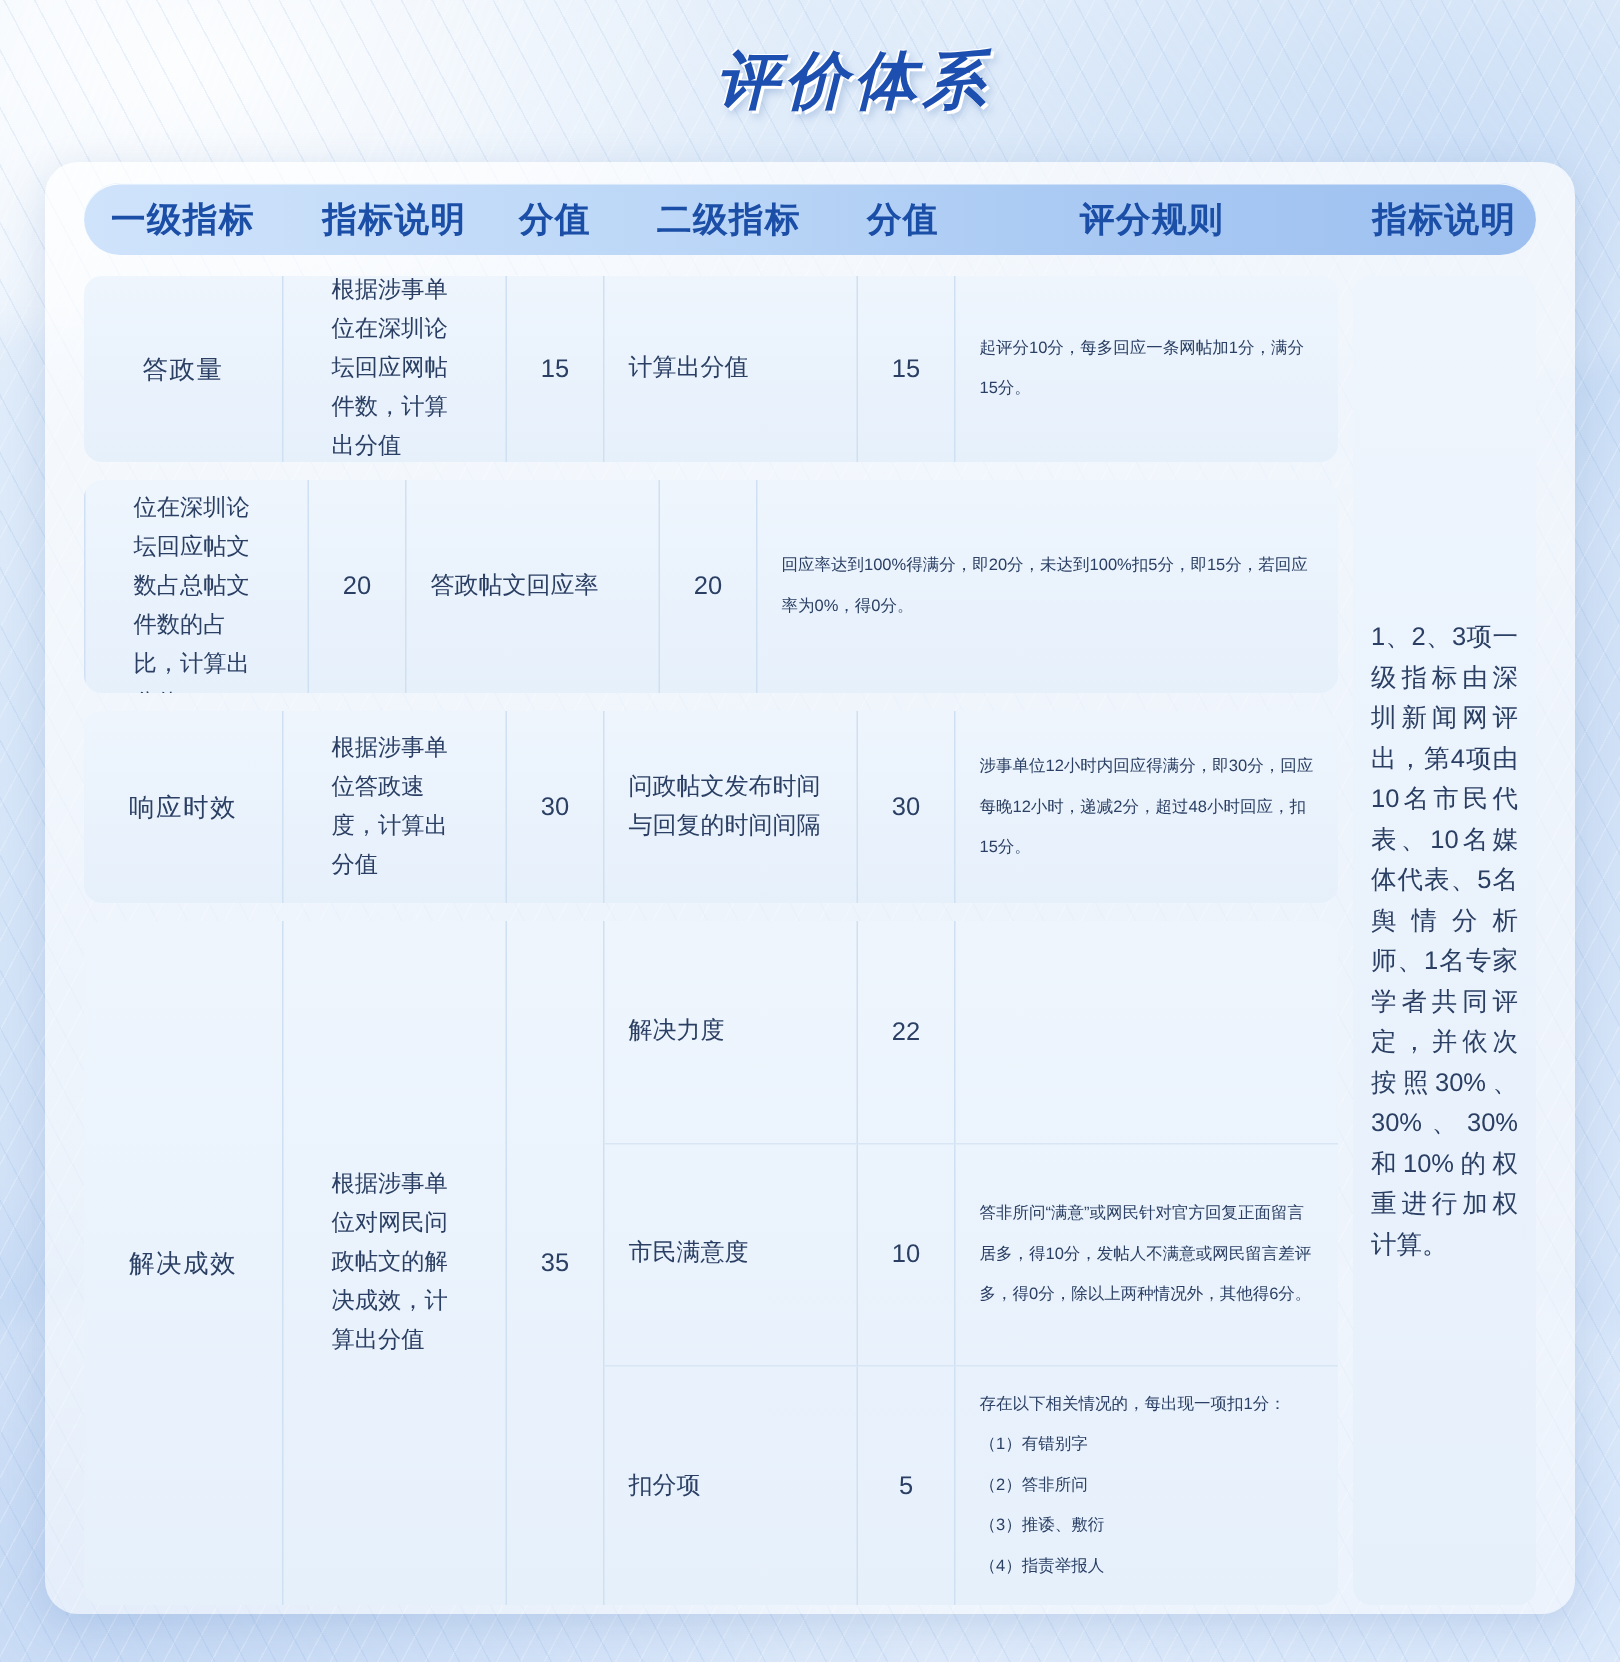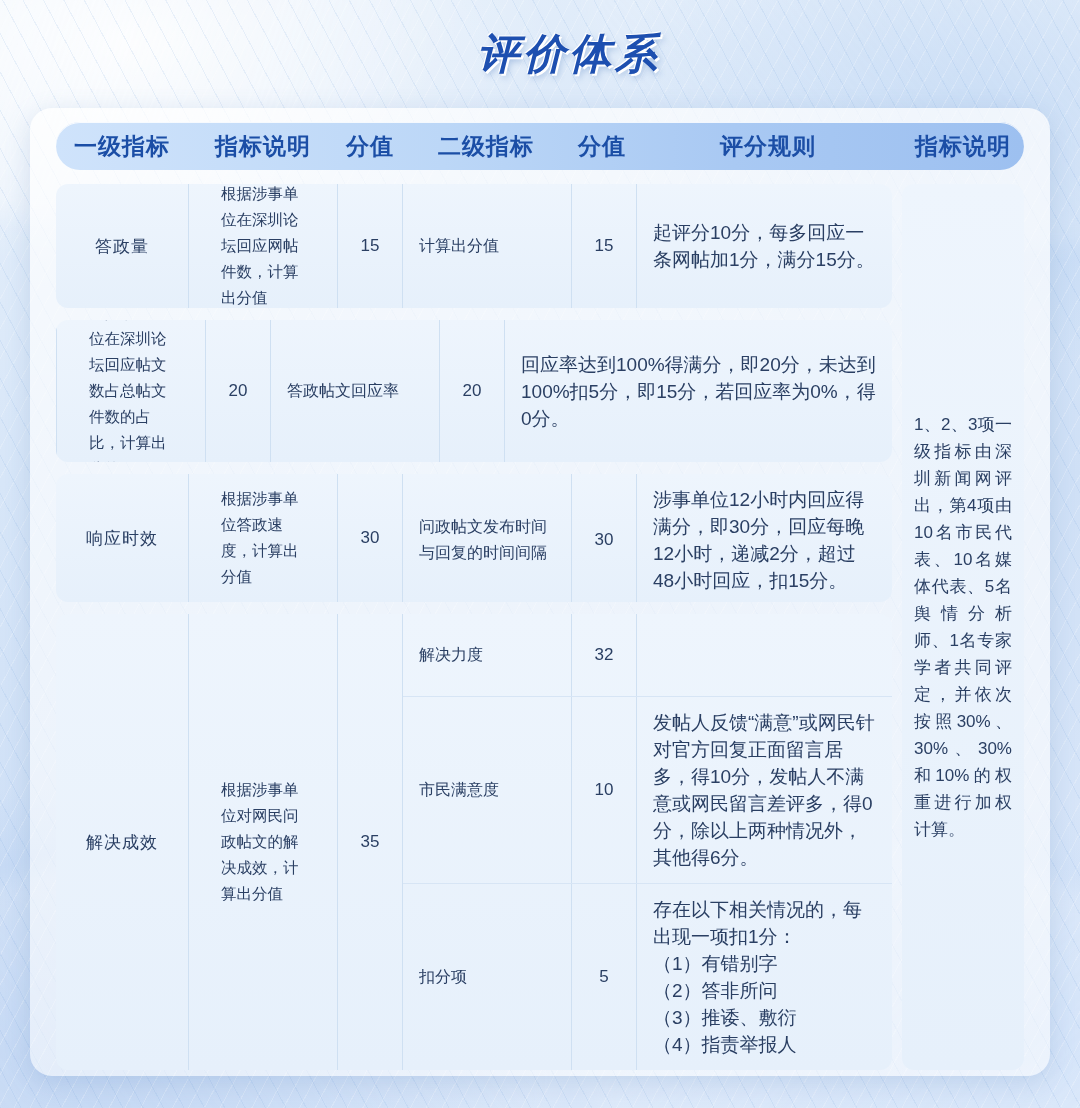--- a/index.html
+++ b/index.html
@@ -210,21 +210,21 @@
     color: #2a3f63;
     border-left: 1px solid #cfe0f2;
     border-right: 1px solid #cfe0f2;
   }
   .col-rule {
     flex: 1;
     display: flex;
     align-items: center;
     padding: 12px 16px;
     box-sizing: border-box;
-    font-size: 19px;
+    font-size: 11px;
     line-height: 27px;
     color: #2a3f63;
     white-space: pre-line;
   }
   .right-panel {
     width: 122px;
     background: linear-gradient(180deg, #eef5fd 0%, #e6f0fb 100%);
     border-radius: 12px;
     display: flex;
     align-items: center;
@@ -310,26 +310,26 @@
         </div>
       </div>
 
       <div class="group" style="height:456px">
         <div class="col-first">解决成效</div>
         <div class="col-desc">根据涉事单位对网民问政帖文的解决成效，计算出分值</div>
         <div class="col-score1">35</div>
         <div class="sub-wrap">
           <div class="sub-row">
             <div class="col-sub">解决力度</div>
-            <div class="col-score2">32</div>
+            <div class="col-score2">22</div>
           </div>
           <div class="sub-row">
             <div class="col-sub">市民满意度</div>
             <div class="col-score2">10</div>
-            <div class="col-rule">发帖人反馈“满意”或网民针对官方回复正面留言居多，得10分，发帖人不满意或网民留言差评多，得0分，除以上两种情况外，其他得6分。</div>
+            <div class="col-rule">答非所问“满意”或网民针对官方回复正面留言居多，得10分，发帖人不满意或网民留言差评多，得0分，除以上两种情况外，其他得6分。</div>
           </div>
           <div class="sub-row">
             <div class="col-sub">扣分项</div>
             <div class="col-score2">5</div>
             <div class="col-rule">存在以下相关情况的，每出现一项扣1分：
 （1）有错别字
 （2）答非所问
 （3）推诿、敷衍
 （4）指责举报人</div>
           </div>

